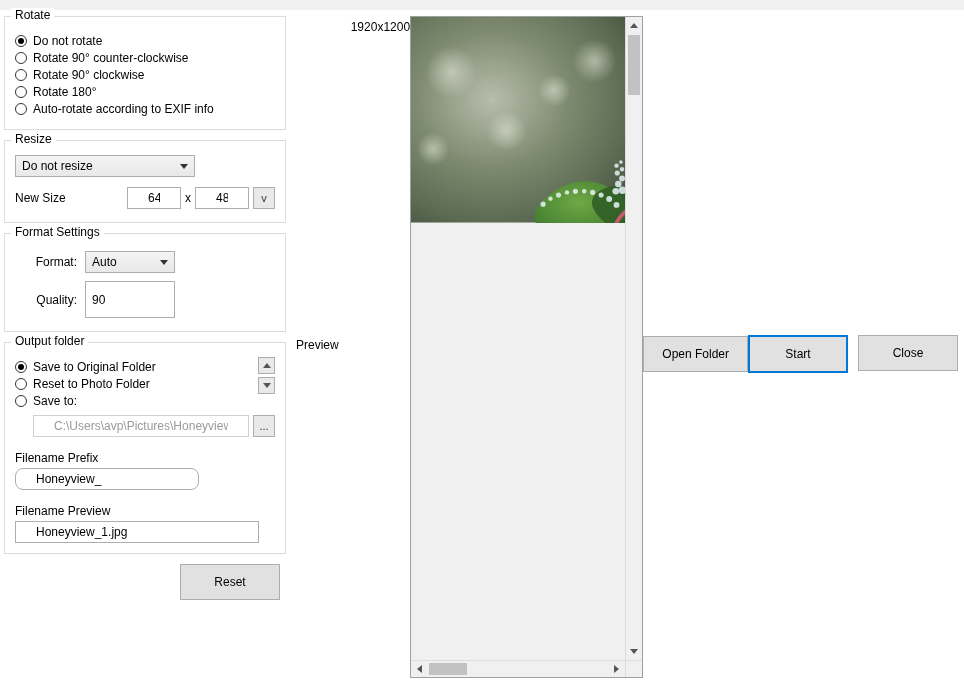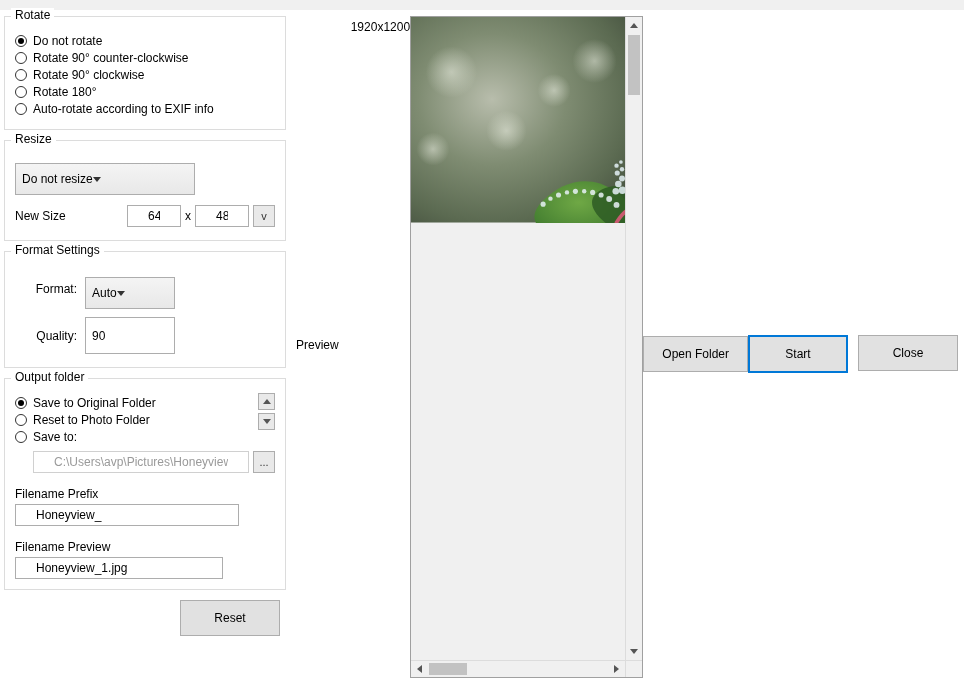--- a/index.html
+++ b/index.html
@@ -35,24 +35,24 @@
   .radio-row, .row { display:flex; align-items:center; margin:3px 0; }
   .radio {
     width:12px; height:12px; border:1px solid #333; border-radius:50%;
     margin-right:6px; position:relative; display:inline-block; flex-shrink:0;
   }
   .radio.selected::after {
     content:""; position:absolute; width:6px; height:6px; background:#000;
     border-radius:50%; top:2px; left:2px;
   }
   .select {
-    height:32px; border:1px solid #adadad;
+    height:22px; border:1px solid #adadad;
     background:linear-gradient(#f4f4f4,#e8e8e8);
-    display:flex; align-items:center; justify-content:flex-start;
-    padding:0 6px; cursor:default;margin-top:8px;
+    display:flex; align-items:center; justify-content:space-between;
+    padding:0 6px; cursor:default;
   }
   .select .chev {
     width:0; height:0; border-left:4px solid transparent;
     border-right:4px solid transparent; border-top:5px solid #333;
   }
   .select-light {
     height:37px; border:1px solid #adadad; background:#fff;
     display:flex; align-items:center; justify-content:space-between;
     padding:0 6px;
   }
@@ -214,25 +214,25 @@
       </div>
       <div class="row" style="margin-top:4px; margin-left:18px">
         <input class="text-input path disabled" style="flex: 1 1 0%;" disabled="" value="C:\Users\avp\Pictures\Honeyview">
         <div class="small-btn" style="margin-left:4px">
           <span>...</span>
         </div>
       </div>
 
       <div style="margin-top:14px">
         <div>Filename Prefix</div>
-        <input class="text-input" style="width: 224px; margin-top: 3px;" value="Honeyview_">
+        <input class="text-input" style="width: 184px; margin-top: 3px; border-radius: 8px;" value="Honeyview_">
       </div>
       <div style="margin-top:14px">
         <div>Filename Preview</div>
-        <input class="text-input" style="width: 208px; margin-top: 3px;" readonly="" value="Honeyview_1.jpg">
+        <input class="text-input" style="width: 244px; margin-top: 3px;" readonly="" value="Honeyview_1.jpg">
       </div>
     </fieldset>
 
     <div class="reset-row">
       <div class="btn wide">
         <span>Reset</span>
       </div>
     </div>
   </div>
 

